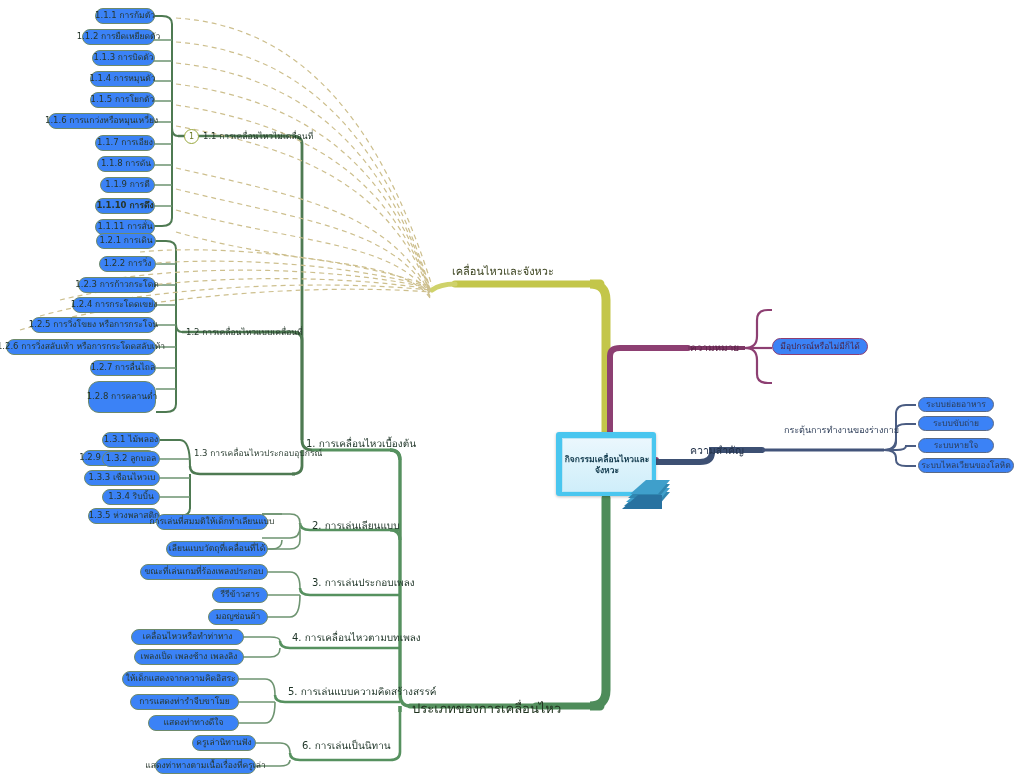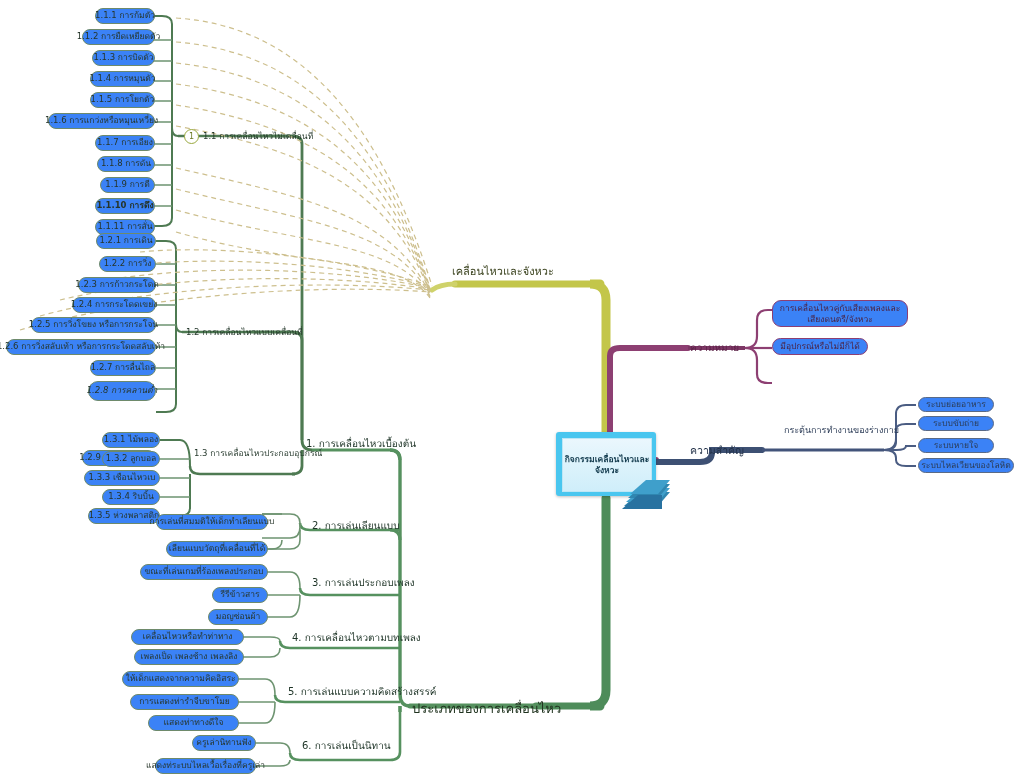--- a/index.html
+++ b/index.html
@@ -163,21 +163,20 @@
     <polygon points="6,30 22,16 52,16 40,30" fill="#2f86b0"></polygon>
     <polygon points="8,26 24,12 52,12 40,26" fill="#3f9fcb"></polygon>
     <polygon points="10,22 26,8 52,8 40,22" fill="#2f86b0"></polygon>
     <polygon points="12,18 28,4 52,4 40,18" fill="#3f9fcb"></polygon>
     <polygon points="4,33 20,19 44,19 44,33" fill="#2872a0"></polygon>
   </svg>
 
   <div class="txt olive" style="left:452px;top:262px;">เคลื่อนไหวและจังหวะ</div>
 
   <div class="txt purple" style="left:690px;top:340px;">ความหมาย</div>
-  <div class="node pill purple two" style="left:772px;top:300px;width:136px;height:27px;">การเคลื่อนไหวคู่กับเสียงเพลงและเสียงดนตรี/จังหวะ</div>
   <div class="node pill purple" style="left:772px;top:338px;width:96px;height:17px;">มีอุปกรณ์หรือไม่มีก็ได้</div>
 
   <div class="txt navy" style="left:690px;top:442px;">ความสำคัญ</div>
   <div class="txt" style="left:784px;top:423px;font-size:9px;color:#2a3a55;">กระตุ้นการทำงานของร่างกาย</div>
   <div class="node pill navy" style="left:918px;top:397px;width:76px;height:15px;">ระบบย่อยอาหาร</div>
   <div class="node pill navy" style="left:918px;top:416px;width:76px;height:15px;">ระบบขับถ่าย</div>
   <div class="node pill navy" style="left:918px;top:438px;width:76px;height:15px;">ระบบหายใจ</div>
   <div class="node pill navy" style="left:918px;top:458px;width:96px;height:15px;">ระบบไหลเวียนของโลหิต</div>
 
   <div class="txt branch" style="left:412px;top:698px;">ประเภทของการเคลื่อนไหว</div>
@@ -199,21 +198,21 @@
   <div class="node pill green" style="left:95px;top:219px;width:60px;height:16px;">1.1.11 การสั่น</div>
 
   <div class="txt" style="left:186px;top:325px;font-size:8.5px;">1.2 การเคลื่อนไหวแบบเคลื่อนที่</div>
   <div class="node pill green" style="left:96px;top:233px;width:60px;height:16px;">1.2.1 การเดิน</div>
   <div class="node pill green" style="left:99px;top:256px;width:57px;height:16px;">1.2.2 การวิ่ง</div>
   <div class="node pill green" style="left:78px;top:277px;width:78px;height:16px;">1.2.3 การก้าวกระโดด</div>
   <div class="node pill green" style="left:72px;top:297px;width:84px;height:16px;">1.2.4 การกระโดดเขย่ง</div>
   <div class="node pill green" style="left:31px;top:317px;width:125px;height:16px;">1.2.5 การวิ่งโขยง หรือการกระโจน</div>
   <div class="node pill green" style="left:6px;top:339px;width:150px;height:16px;">1.2.6 การวิ่งสลับเท้า หรือการกระโดดสลับเท้า</div>
   <div class="node pill green" style="left:90px;top:360px;width:66px;height:16px;">1.2.7 การลื่นไถล</div>
-  <div class="node pill green" style="left:88px;top:381px;width:68px;height:20px;font-style:italic;">1.2.8 การคลานต่ำ</div>
+  <div class="node pill green" style="left:88px;top:381px;width:68px;height:32px;">1.2.8 การคลานต่ำ</div>
   <div class="node pill green" style="left:82px;top:403px;width:74px;height:16px;margin-top:47px;">1.2.9 การก้าวชิดก้าว</div>
 
   <div class="txt" style="left:194px;top:446px;font-size:8.5px;">1.3 การเคลื่อนไหวประกอบอุปกรณ์</div>
   <div class="node pill green" style="left:102px;top:432px;width:58px;height:16px;">1.3.1 ไม้พลอง</div>
   <div class="node pill green" style="left:102px;top:451px;width:58px;height:16px;">1.3.2 ลูกบอล</div>
   <div class="node pill green" style="left:84px;top:470px;width:76px;height:16px;">1.3.3 เชือนไหวเบ</div>
   <div class="node pill green" style="left:102px;top:489px;width:58px;height:16px;">1.3.4 ริบบิ้น</div>
   <div class="node pill green" style="left:88px;top:508px;width:72px;height:16px;">1.3.5 ห่วงพลาสติก</div>
 
   <div class="txt lvl1" style="left:312px;top:518px;">2. การเล่นเลียนแบบ</div>
@@ -229,15 +228,15 @@
   <div class="node pill green" style="left:131px;top:629px;width:113px;height:16px;">เคลื่อนไหวหรือทำท่าทาง</div>
   <div class="node pill green" style="left:134px;top:649px;width:110px;height:16px;">เพลงเป็ด เพลงช้าง เพลงลิง</div>
 
   <div class="txt lvl1" style="left:288px;top:684px;">5. การเล่นแบบความคิดสร้างสรรค์</div>
   <div class="node pill green" style="left:122px;top:671px;width:117px;height:16px;">ให้เด็กแสดงจากความคิดอิสระ</div>
   <div class="node pill green" style="left:130px;top:694px;width:109px;height:16px;">การแสดงท่ารำจีบขาโมย</div>
   <div class="node pill green" style="left:148px;top:715px;width:91px;height:16px;">แสดงท่าทางดีใจ</div>
 
   <div class="txt lvl1" style="left:302px;top:738px;">6. การเล่นเป็นนิทาน</div>
   <div class="node pill green" style="left:192px;top:735px;width:64px;height:16px;">ครูเล่านิทานฟัง</div>
-  <div class="node pill green" style="left:155px;top:758px;width:101px;height:16px;">แสดงท่ระบบไหลเวื้อเรื่องที่ครูเล่า</div>
+  <div class="node pill green" style="left:155px;top:758px;width:101px;height:16px;">แสดงท่าทางตามเนื้อเรื่องที่ครูเล่า</div>
 
 </div>
 
 </body></html>

